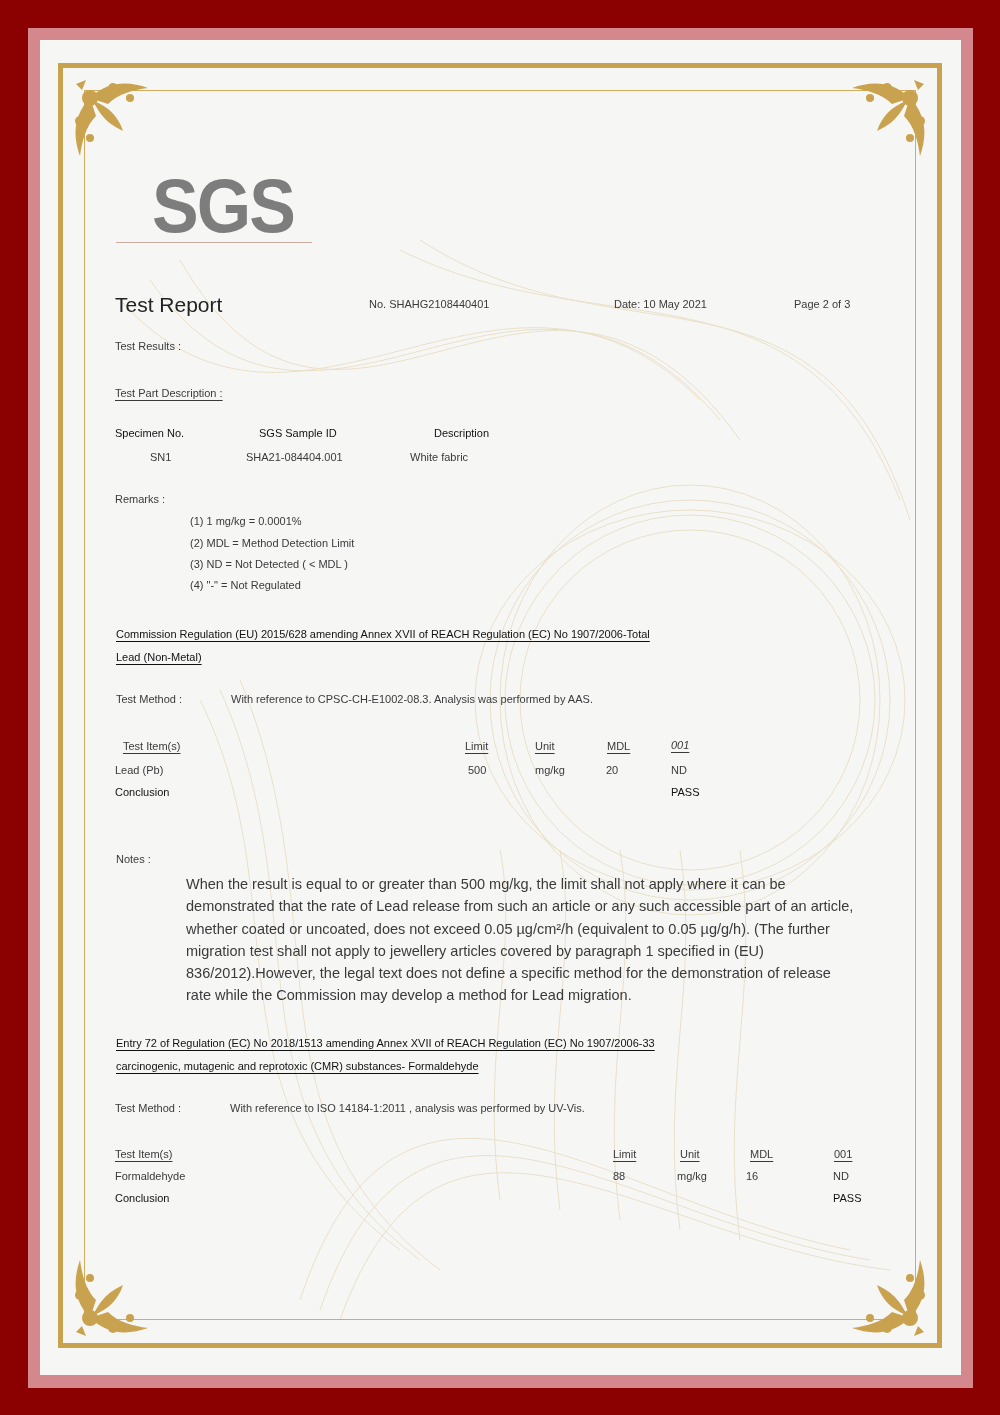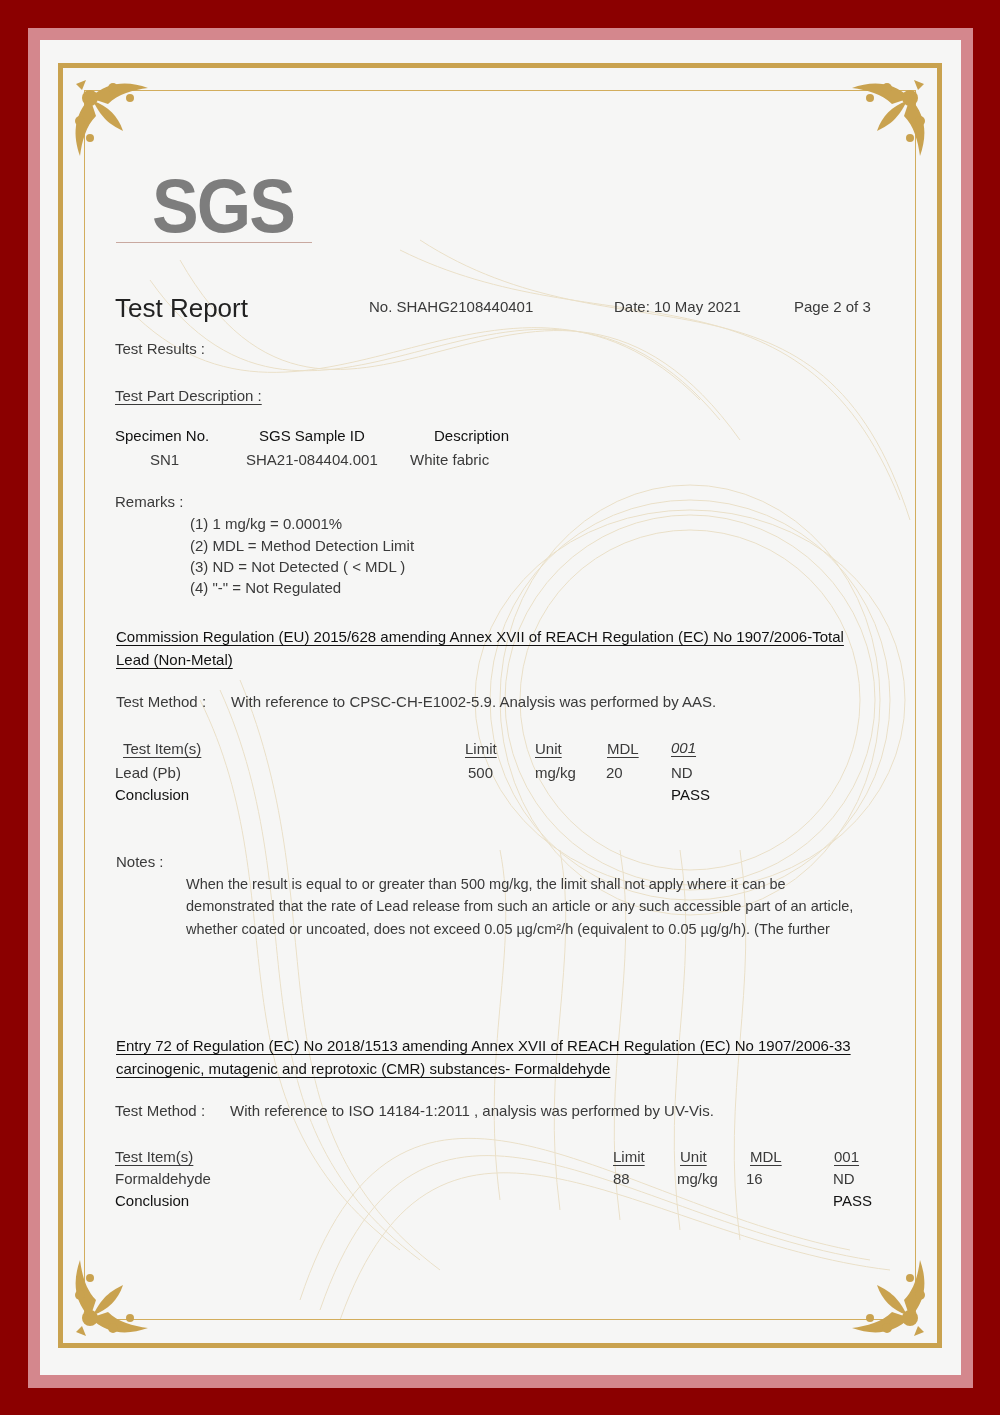--- a/index.html
+++ b/index.html
@@ -14,22 +14,22 @@
   .corner svg { width:100%; height:100%; }
   .c-tl { left:68px; top:76px; }
   .c-tr { left:832px; top:76px; transform:scaleX(-1); }
   .c-bl { left:68px; top:1240px; transform:scaleY(-1); }
   .c-br { left:832px; top:1240px; transform:scale(-1,-1); }
 
   .logo { position:absolute; left:152px; top:168px; font-family:"Liberation Sans", sans-serif; font-weight:bold;
           font-size:76px; letter-spacing:-2px; color:#7d7d7d; transform:scaleX(0.92); transform-origin:left top; line-height:76px; }
   .logo-line { position:absolute; left:116px; top:242px; width:196px; height:1px; background:#c9a9a0; }
 
-  .t { position:absolute; white-space:nowrap; font-size:15px; color:#3a3a3a; }
-  .title { font-size:26px; color:#222; }
+  .t { position:absolute; white-space:nowrap; font-size:11px; color:#3a3a3a; }
+  .title { font-size:21px; color:#222; }
   .bold { color:#111; font-weight:normal; }
   .u { text-decoration:underline; text-underline-offset:3px; }
   .para { position:absolute; left:186px; top:873px; width:730px; font-size:14.5px; line-height:22.3px; color:#3a3a3a; }
   .center { text-align:left; }
 </style>
 </head>
 <body>
 
 <div class="pink"></div>
 <div class="paper"></div>
@@ -144,21 +144,21 @@
 
 <div class="t" style="left:115px;top:493px;">Remarks :</div>
 <div class="t" style="left:190px;top:515px;">(1) 1 mg/kg = 0.0001%</div>
 <div class="t" style="left:190px;top:537px;">(2) MDL = Method Detection Limit</div>
 <div class="t" style="left:190px;top:558px;">(3) ND = Not Detected ( &lt; MDL )</div>
 <div class="t" style="left:190px;top:579px;">(4) "-" = Not Regulated</div>
 
 <div class="t u bold" style="left:116px;top:628px;">Commission Regulation (EU) 2015/628 amending Annex XVII of REACH Regulation (EC) No 1907/2006-Total</div>
 <div class="t u bold" style="left:116px;top:651px;">Lead (Non-Metal)</div>
 <div class="t" style="left:116px;top:693px;">Test Method :</div>
-<div class="t" style="left:231px;top:693px;">With reference to CPSC-CH-E1002-5.9. Analysis was performed by AAS.</div>
+<div class="t" style="left:231px;top:693px;">With reference to CPSC-CH-E1002-08.3. Analysis was performed by AAS.</div>
 
 <div class="t u" style="left:123px;top:740px;">Test Item(s)</div>
 <div class="t u center" style="left:465px;top:740px;width:50px;">Limit</div>
 <div class="t u center" style="left:535px;top:740px;width:50px;">Unit</div>
 <div class="t u center" style="left:607px;top:740px;width:50px;">MDL</div>
 <div class="t u center" style="left:671px;top:739px;width:50px;font-style:italic;">001</div>
 
 <div class="t" style="left:115px;top:764px;">Lead (Pb)</div>
 <div class="t center" style="left:468px;top:764px;width:50px;">500</div>
 <div class="t center" style="left:535px;top:764px;width:52px;">mg/kg</div>
@@ -166,20 +166,23 @@
 <div class="t center" style="left:671px;top:764px;width:50px;">ND</div>
 
 <div class="t bold" style="left:115px;top:786px;">Conclusion</div>
 <div class="t bold center" style="left:671px;top:786px;width:50px;">PASS</div>
 
 <div class="t" style="left:116px;top:853px;">Notes :</div>
 <div class="para">
   <div>When the result is equal to or greater than 500 mg/kg, the limit shall not apply where it can be</div>
   <div>demonstrated that the rate of Lead release from such an article or any such accessible part of an article,</div>
   <div>whether coated or uncoated, does not exceed 0.05 µg/cm²/h (equivalent to 0.05 µg/g/h). (The further</div>
+  <div>migration test shall not apply to jewellery articles covered by paragraph 1 specified in  (EU)</div>
+  <div>836/2012).However, the legal text does not define a specific method for the demonstration of release</div>
+  <div>rate while the Commission may develop a method for Lead migration.</div>
 </div>
 
 <div class="t u bold" style="left:116px;top:1037px;">Entry 72 of Regulation (EC) No 2018/1513 amending Annex XVII of REACH Regulation (EC) No 1907/2006-33</div>
 <div class="t u bold" style="left:116px;top:1060px;">carcinogenic, mutagenic and reprotoxic (CMR) substances- Formaldehyde</div>
 <div class="t" style="left:115px;top:1102px;">Test Method :</div>
 <div class="t" style="left:230px;top:1102px;">With reference to ISO 14184-1:2011 , analysis was performed by UV-Vis.</div>
 
 <div class="t u" style="left:115px;top:1148px;">Test Item(s)</div>
 <div class="t u center" style="left:613px;top:1148px;width:50px;">Limit</div>
 <div class="t u center" style="left:680px;top:1148px;width:50px;">Unit</div>

